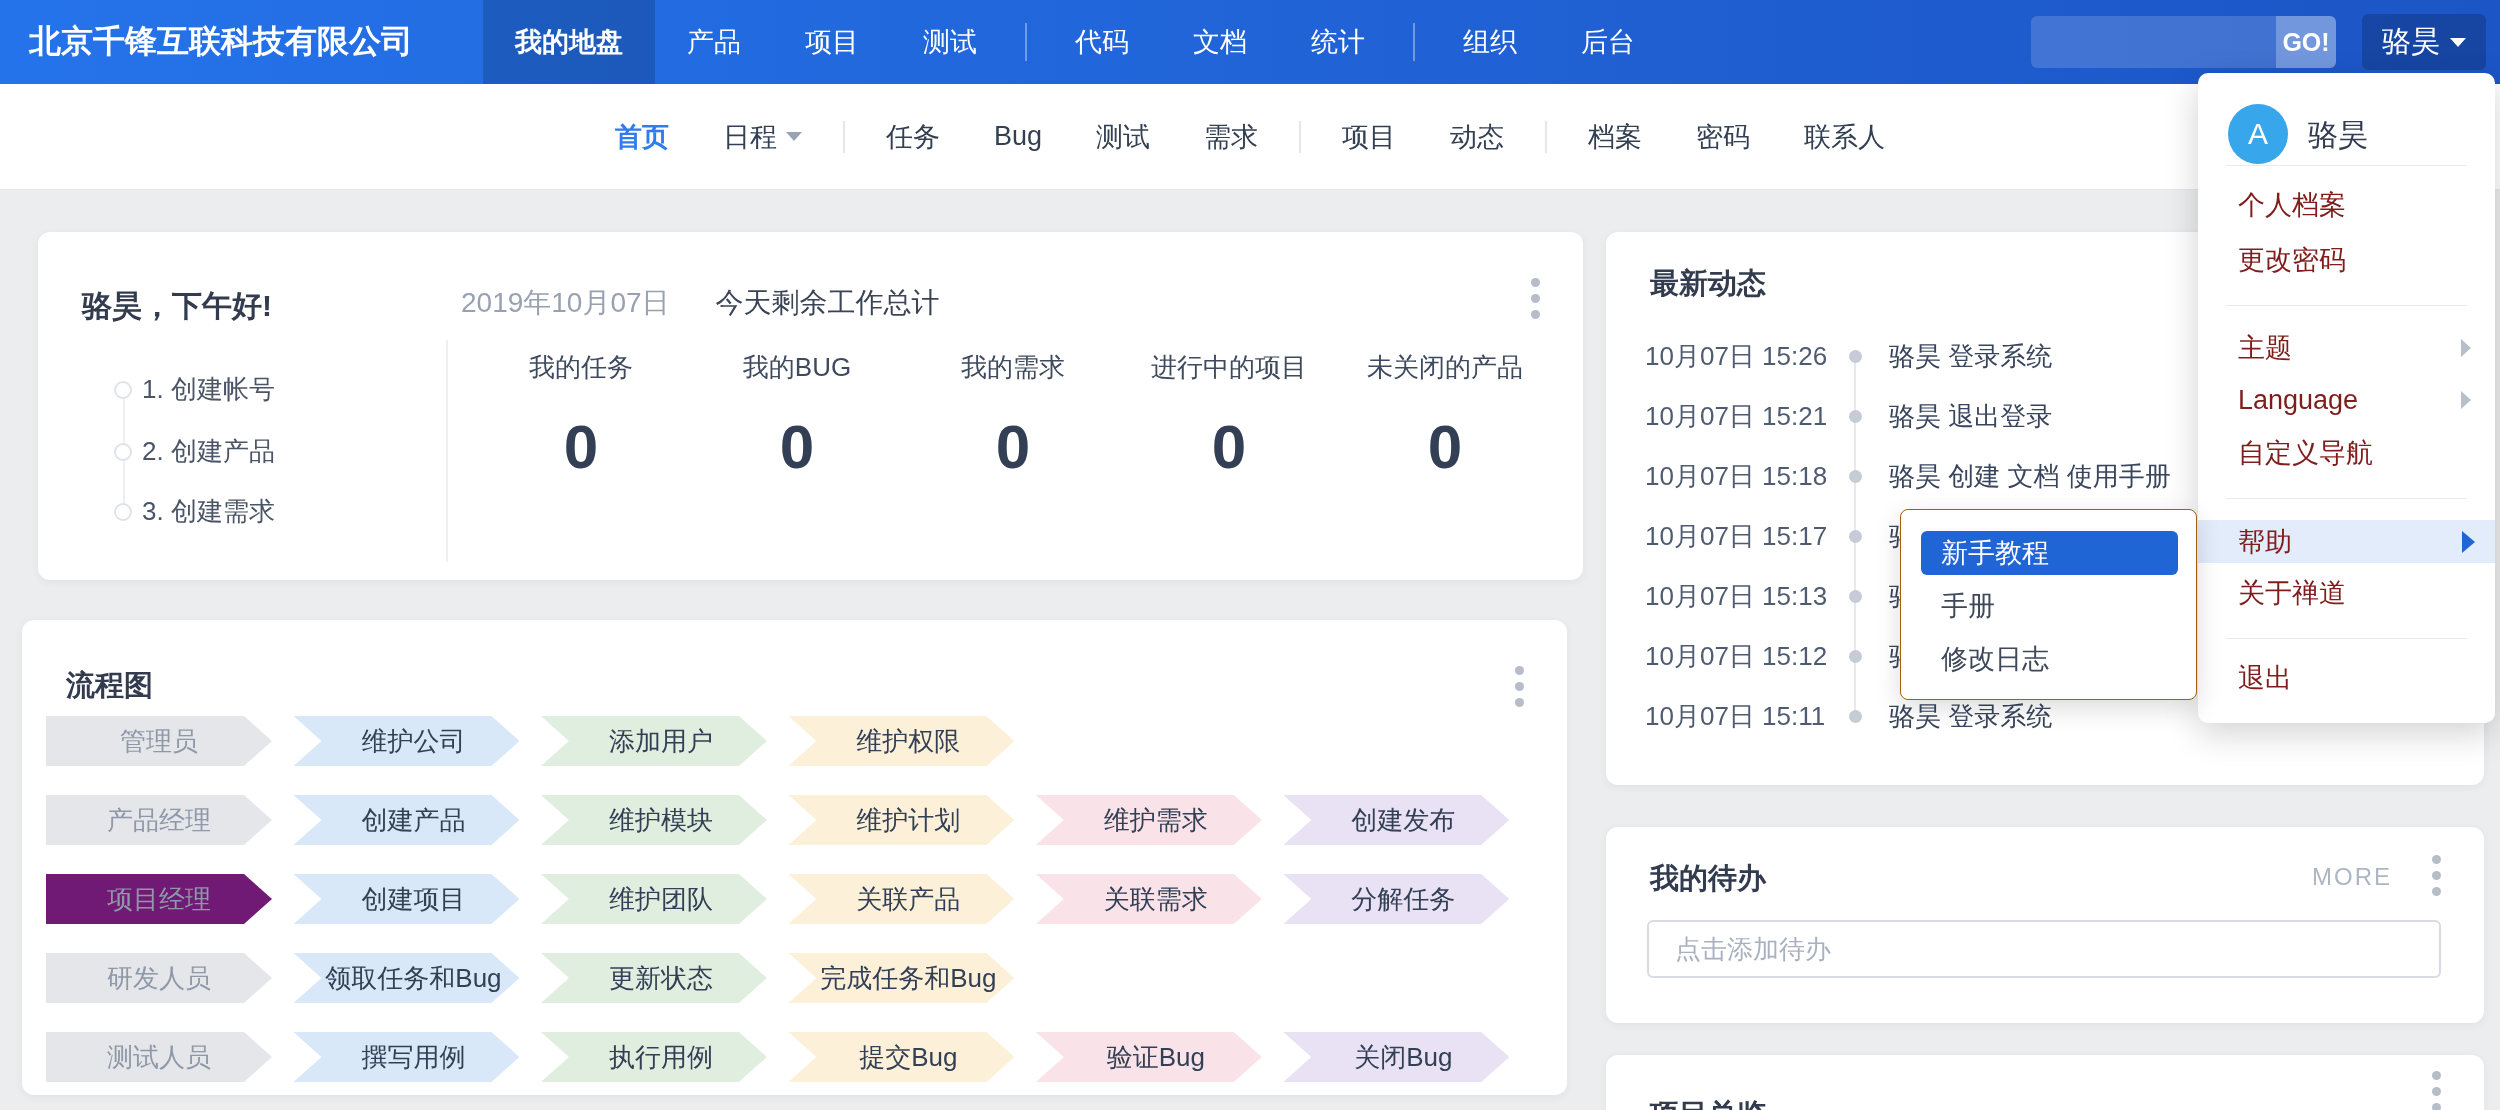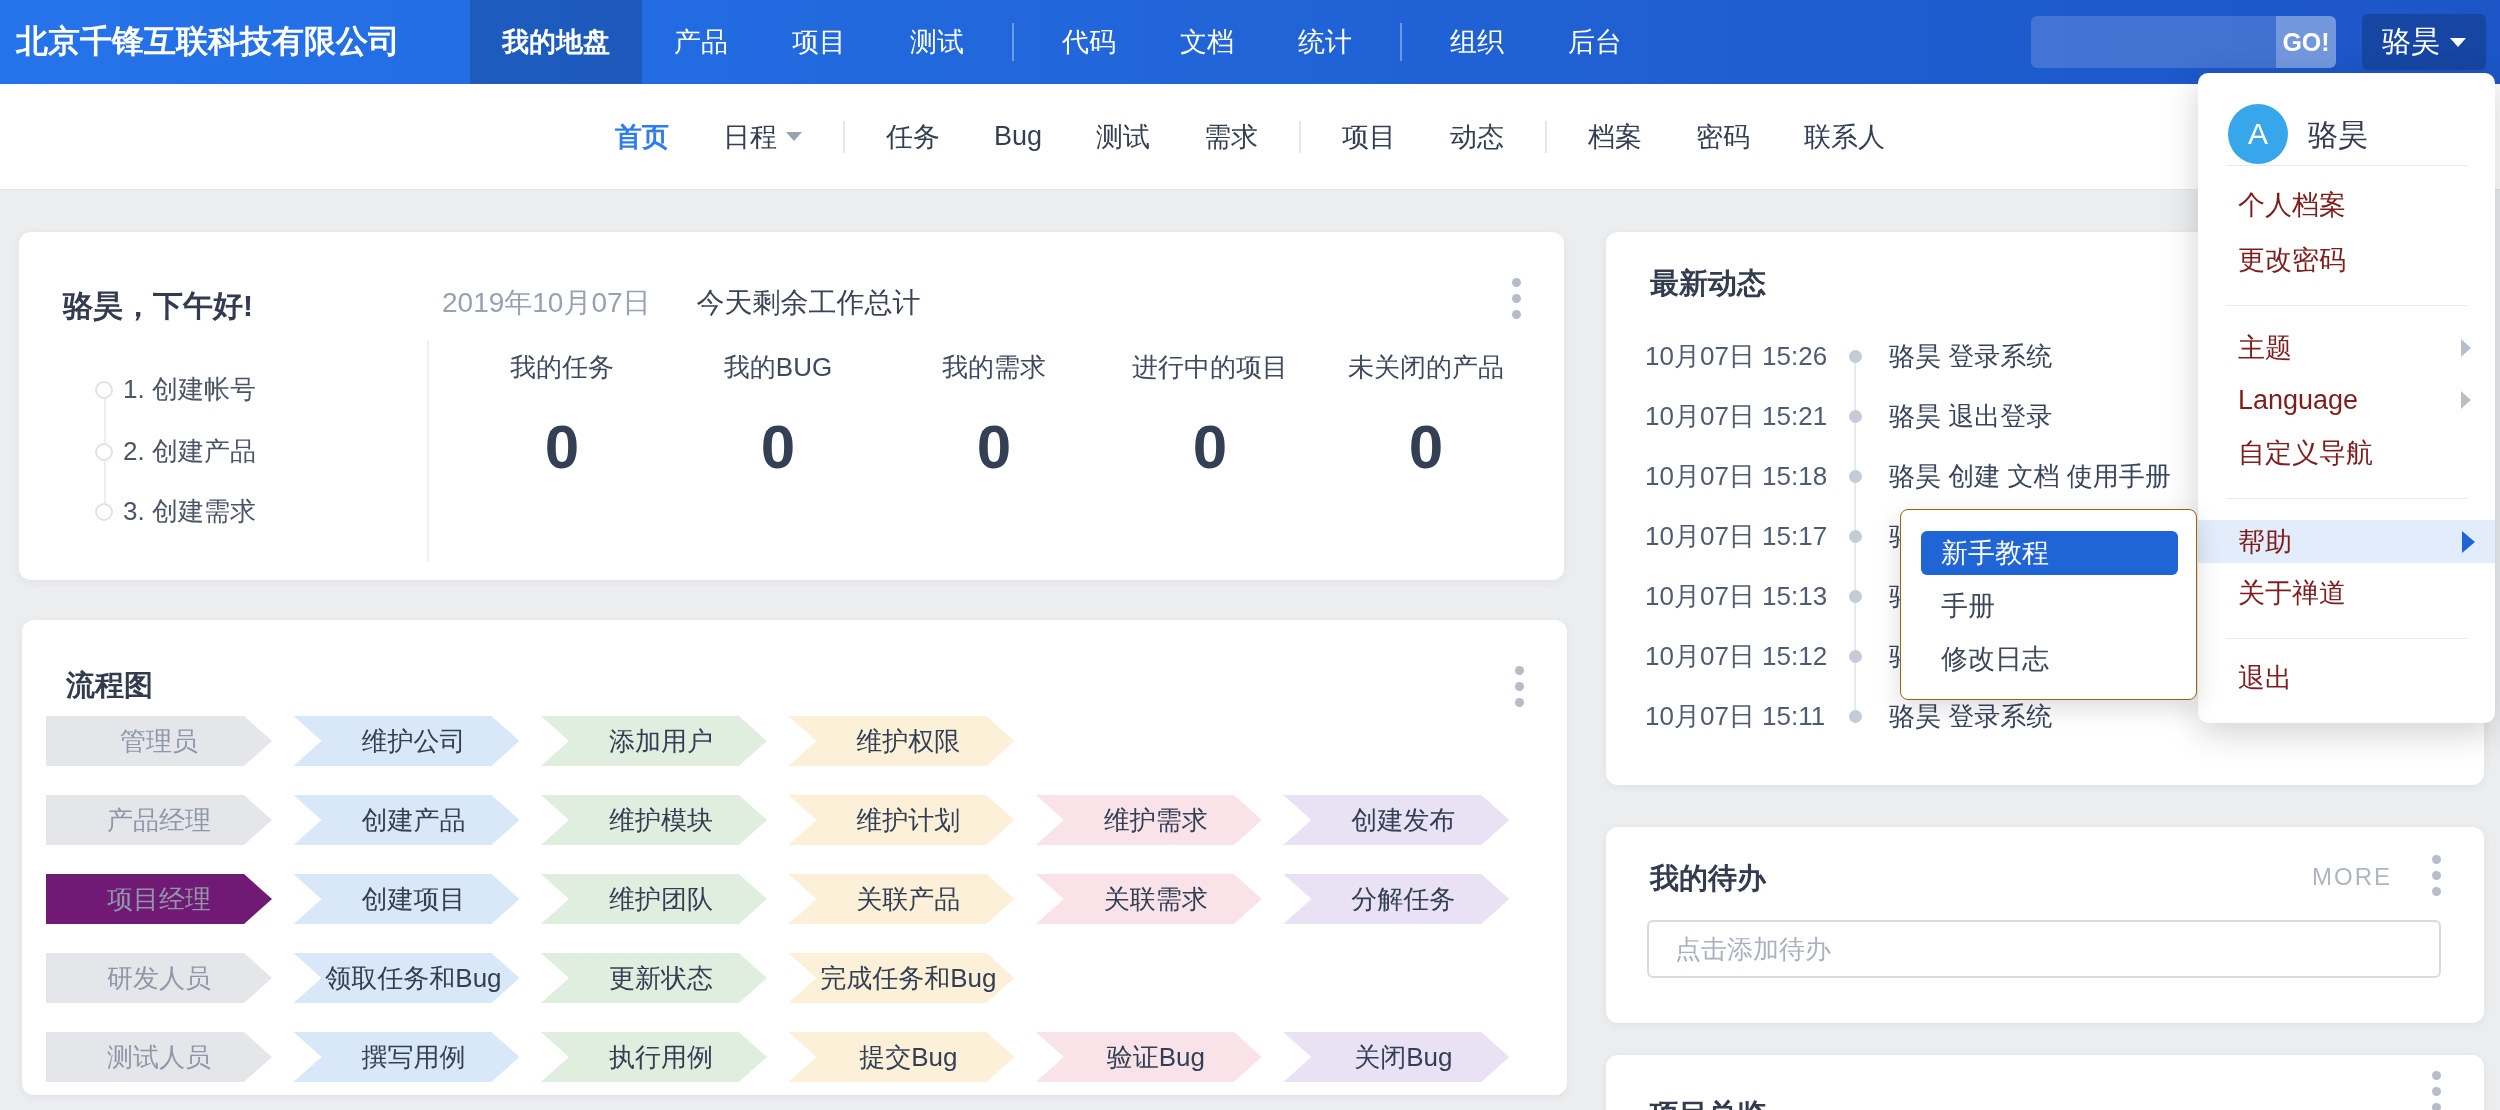--- a/index.html
+++ b/index.html
@@ -4,21 +4,21 @@
 <style>
   * { margin:0; padding:0; box-sizing:border-box; }
   html,body { width:2500px; height:1110px; }
   body { font-family:"Liberation Sans","DejaVu Sans",sans-serif; background:#ecedef; overflow:hidden; }
   #app { position:relative; width:2500px; height:1110px; overflow:hidden; }
 
   
   .topnav { position:absolute; top:0; left:0; right:0; height:84px; z-index:10;
     background:linear-gradient(90deg,var(--nav-a),var(--nav-b));
     display:flex; align-items:center; color:#fff; }
-  .brand { margin-left:16px; margin-right:70px; font-size:32px; font-weight:bold; white-space:nowrap; }
+  .brand { margin-left:29px; margin-right:70px; font-size:32px; font-weight:bold; white-space:nowrap; }
   .tn-items { display:flex; align-items:center; height:84px; }
   .tn-item { height:84px; display:flex; align-items:center; padding:0 32px; font-size:27px; cursor:pointer; white-space:nowrap; }
   .tn-item.active { background:rgba(0,0,0,.16); font-weight:bold; }
   .tn-sep { width:2px; height:38px; background:rgba(255,255,255,.35); margin:0 16px; }
   .tn-search { margin-left:auto; display:flex; height:52px; border-radius:6px; overflow:hidden; }
   .tn-search input { width:245px; height:52px; border:none; outline:none; background:rgba(255,255,255,.16); color:#fff; font-size:25px; padding:0 16px; }
   .go-btn { width:60px; height:52px; background:rgba(255,255,255,.38); color:#fff; border:none; font-size:25px; font-weight:bold; cursor:pointer; }
   .user-btn { margin-left:26px; margin-right:14px; height:56px; padding:0 20px; background:rgba(0,0,0,.18); border-radius:6px; display:flex; align-items:center; font-size:29px; cursor:pointer; }
   .caret-down { width:0; height:0; border-left:8px solid transparent; border-right:8px solid transparent; border-top:9px solid #fff; margin-left:10px; }
 
@@ -30,21 +30,21 @@
   .sn-caret { width:0; height:0; border-left:8px solid transparent; border-right:8px solid transparent; border-top:9px solid #9aa3b2; margin-left:9px; }
   .sn-sep { width:2px; height:32px; background:#e3e6ea; margin:0 14px; }
 
   
   .card { position:absolute; background:#fff; border-radius:12px; box-shadow:0 2px 8px rgba(31,45,61,.06); }
   .card-title { position:absolute; left:44px; font-size:29px; font-weight:bold; color:#333c4e; white-space:nowrap; }
   .kebab { position:absolute; width:10px; cursor:pointer; }
   .kebab i { display:block; width:9px; height:9px; border-radius:50%; background:#b6bdc9; margin-bottom:7px; }
 
   
-  #welcome { left:19px; top:232px; width:1545px; height:348px; }
+  #welcome { left:38px; top:232px; width:1545px; height:348px; }
   .greeting { position:absolute; left:44px; top:54px; font-size:30px; font-weight:bold; color:#333c4e; }
   .step { position:absolute; left:104px; display:flex; align-items:center; font-size:26px; color:#4b5566; cursor:pointer; }
   .step .dot { position:absolute; left:-28px; width:18px; height:18px; border:2px solid #dfe3e9; border-radius:50%; background:#fff; }
   .step-line { position:absolute; left:85px; top:163px; width:2px; height:112px; background:#edeff2; }
   .v-div { position:absolute; left:408px; top:108px; width:2px; height:222px; background:#edeff2; }
   .date-row { position:absolute; left:423px; top:52px; display:flex; gap:46px; font-size:28px; }
   .date-txt { color:#98a1b1; }
   .summary-txt { color:#3a4456; }
   .stats { position:absolute; left:435px; top:118px; width:1080px; display:flex; }
   .stat { flex:1; text-align:center; cursor:pointer; }

